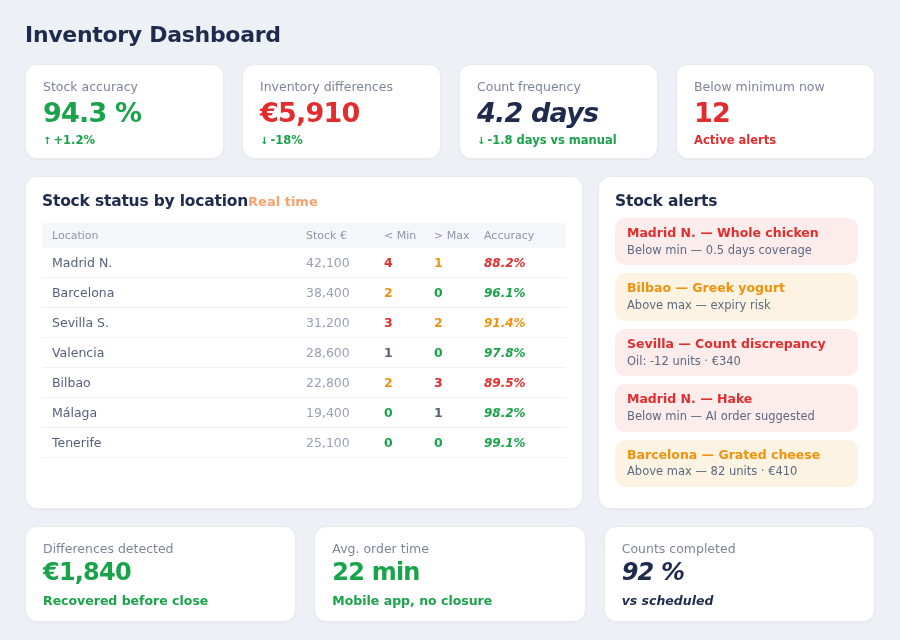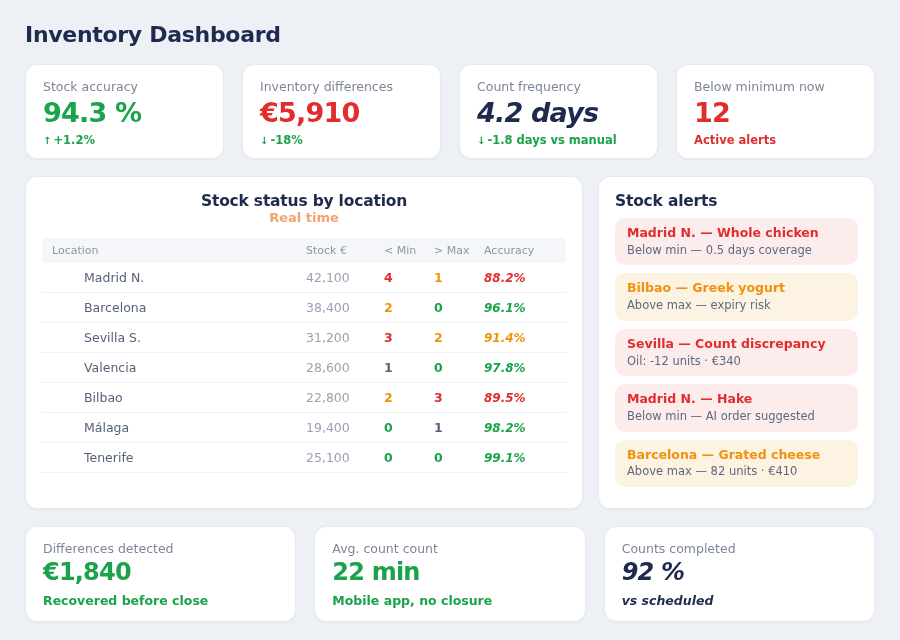--- a/index.html
+++ b/index.html
@@ -38,34 +38,34 @@
   .kpi-row.bottom .kpi{height:96px;}
   .kpi-label{font-size:12.5px;color:var(--gray-label);margin-bottom:3px;}
   .kpi-value{font-size:27px;font-weight:800;letter-spacing:-0.8px;line-height:1.15;}
   .kpi-row.bottom .kpi-value{font-size:24px;}
   .kpi-delta{font-size:11.5px;font-weight:700;margin-top:5px;}
   .kpi-delta .arrow{font-size:10px;margin-right:2px;}
   .kpi-sub{font-size:12.5px;font-weight:700;margin-top:6px;}
 
   .mid-row{display:flex;gap:15px;margin:17px 0;height:333px;}
   .table-card{width:558px;padding:15px 16px;}
-  .card-head{display:flex;justify-content:center;align-items:center;flex-direction:column;}
+  .card-head{display:flex;justify-content:flex-start;align-items:center;}
   .section-title{font-size:15.5px;font-weight:800;color:var(--navy);letter-spacing:-0.2px;}
   .realtime{font-size:13px;font-weight:600;color:var(--salmon);cursor:default;}
 
   .tgrid{display:grid;grid-template-columns:1fr 78px 50px 50px 72px;align-items:center;}
   .thead{
     margin-top:13px;background:#f4f6f9;border-radius:3px;
     font-size:11px;color:var(--gray-head);padding:6px 10px;
   }
   .trow{
     padding:7px 10px;border-bottom:1px solid var(--divider);
     font-size:12.5px;
   }
-  .cell-loc{color:var(--slate);margin-left:32px;}
+  .cell-loc{color:var(--slate);}
   .cell-stock{color:var(--gray-light);}
   .cell-mm{font-weight:600;}
   .cell-acc{font-weight:700;font-size:12px;font-style:italic;}
 
   .alerts-card{flex:1;padding:15px 16px;}
   .alert-item{border-radius:10px;padding:7px 12px;margin-top:8px;cursor:default;}
   .alert-item.bg-red{background:#fcecec;}
   .alert-item.bg-orange{background:#fdf3e2;}
   .alert-title{font-size:12.5px;font-weight:700;line-height:1.35;}
   .alert-sub{font-size:11.5px;color:var(--sub);line-height:1.35;margin-top:1px;}
@@ -200,21 +200,21 @@
 
   </div>
 
   <div class="kpi-row bottom">
     <div class="card kpi">
       <div class="kpi-label">Differences detected</div>
       <div class="kpi-value c-green">€1,840</div>
       <div class="kpi-sub c-green">Recovered before close</div>
     </div>
     <div class="card kpi">
-      <div class="kpi-label">Avg. count count</div>
+      <div class="kpi-label">Avg. order time</div>
       <div class="kpi-value c-green">22 min</div>
       <div class="kpi-sub c-green">Mobile app, no closure</div>
     </div>
     <div class="card kpi">
       <div class="kpi-label">Counts completed</div>
       <div class="kpi-value c-navy">92 %</div>
       <div class="kpi-sub c-navy">vs scheduled</div>
     </div>
   </div>
 

